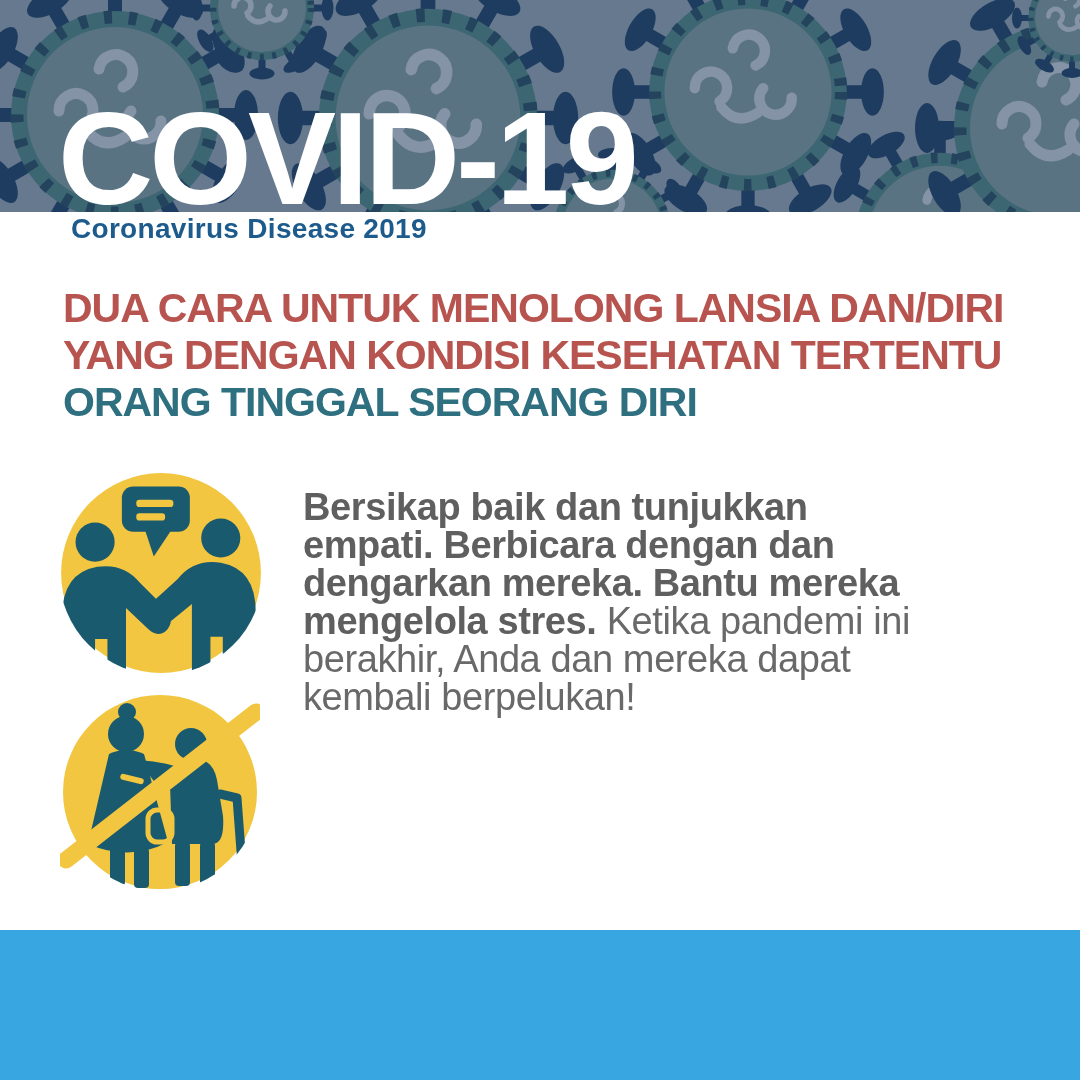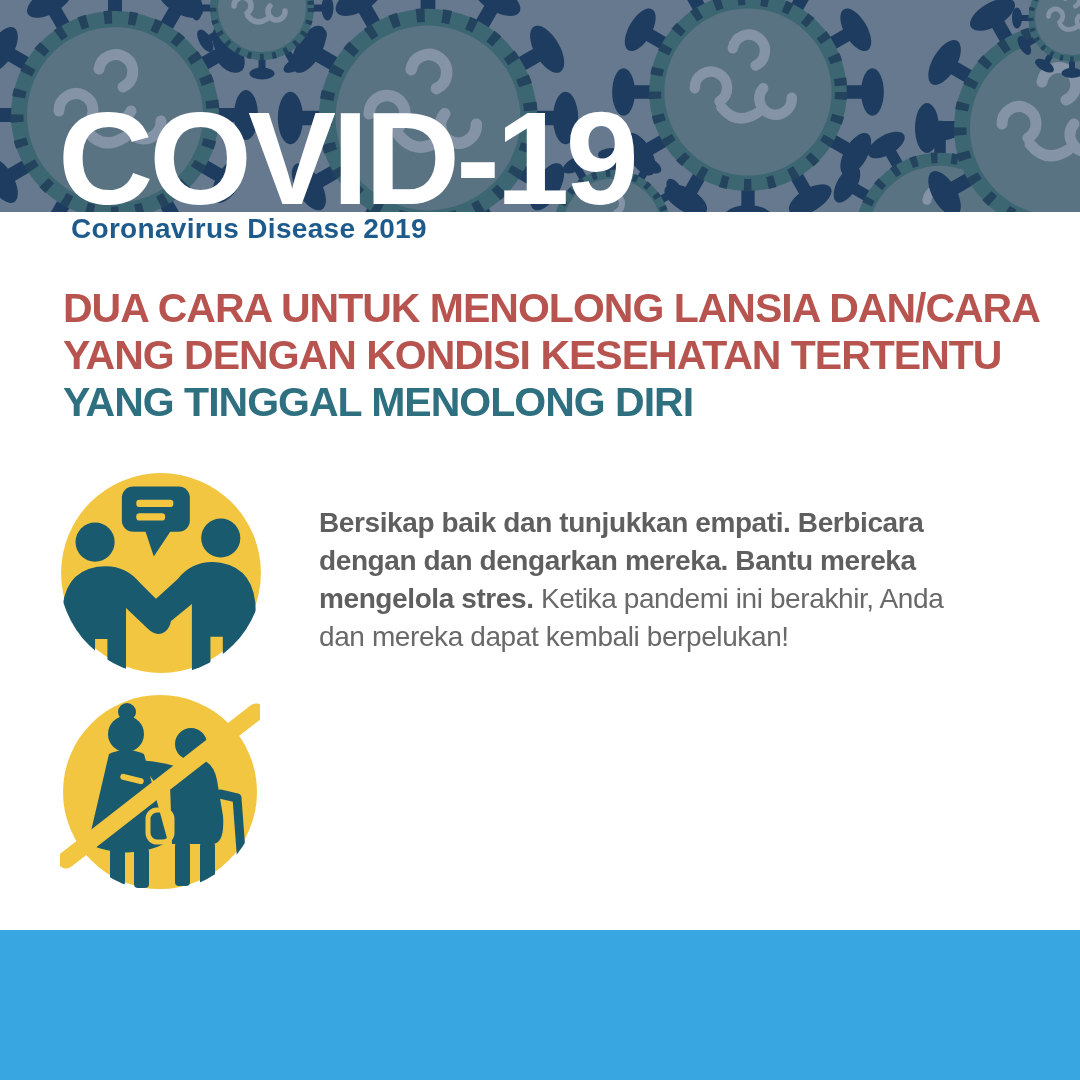--- a/index.html
+++ b/index.html
@@ -34,22 +34,22 @@
     white-space:nowrap;
   }
   .headline .red{color:#B8544F;display:block;}
   .headline .teal{color:#2E6F80;display:block;}
 
   
   .tip-icon{position:absolute;}
   .tip-icon.first{left:58px;top:470px;width:206px;height:206px;}
   .tip-icon.second{left:60px;top:692px;width:200px;height:200px;}
   .tip-text{
-    position:absolute;left:303px;width:640px;margin:16px;
-    font-size:28px;line-height:38px;letter-spacing:-0.4px;
+    position:absolute;left:303px;width:640px;margin:0;
+    font-size:38px;line-height:38px;letter-spacing:-0.4px;
     color:#696969;
   }
   .tip-text.first{top:488px;}
   .tip-text.second{top:728px;}
   .tip-text .b{font-weight:bold;color:#5f5f5f;}
 
   
   .footer{
     position:absolute;left:0;top:930px;width:1080px;height:150px;
     background:#38A6E0;
@@ -135,23 +135,23 @@
         <use href="#virus" transform="translate(1058,128) scale(1.0)"></use>
         <use href="#virus" transform="translate(1072,18) scale(0.42)"></use>
       </g>
     </svg>
     <div class="covid-title">COVID-19</div>
   </header>
 
   <div class="subtitle">Coronavirus Disease 2019</div>
 
   <h1 class="headline">
-    <span class="red">DUA CARA UNTUK MENOLONG LANSIA DAN/CARA</span>
+    <span class="red">DUA CARA UNTUK MENOLONG LANSIA DAN/DIRI</span>
     <span class="red">YANG DENGAN KONDISI KESEHATAN TERTENTU</span>
-    <span class="teal">YANG TINGGAL MENOLONG DIRI</span>
+    <span class="teal">ORANG TINGGAL SEORANG DIRI</span>
   </h1>
 
   <svg class="tip-icon first" viewBox="0 0 200 200">
     <defs>
         <clipPath id="c1">
           <circle cx="100" cy="100" r="99"></circle>
         </clipPath>
       </defs>
     <circle cx="100" cy="100" r="97" fill="#F2C640"></circle>
     <g clip-path="url(#c1)">

